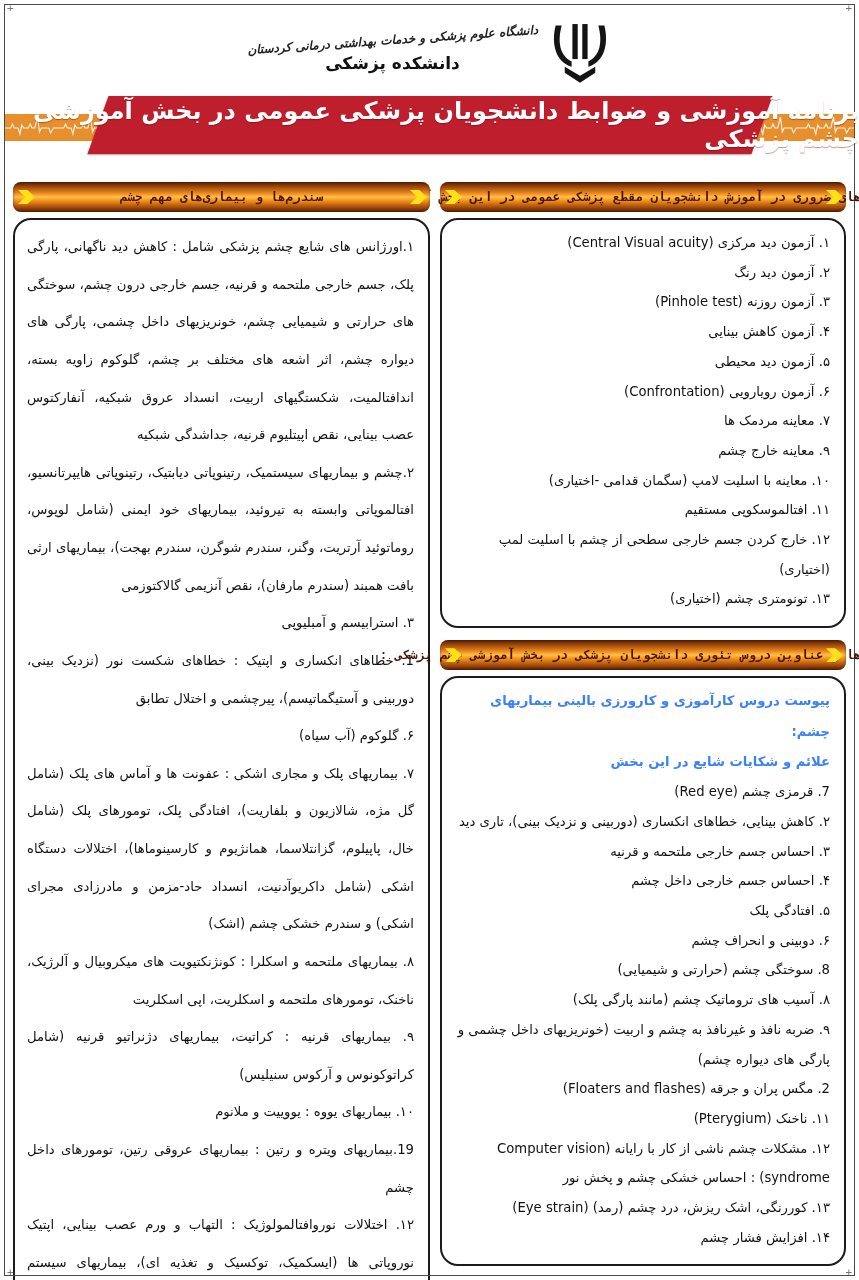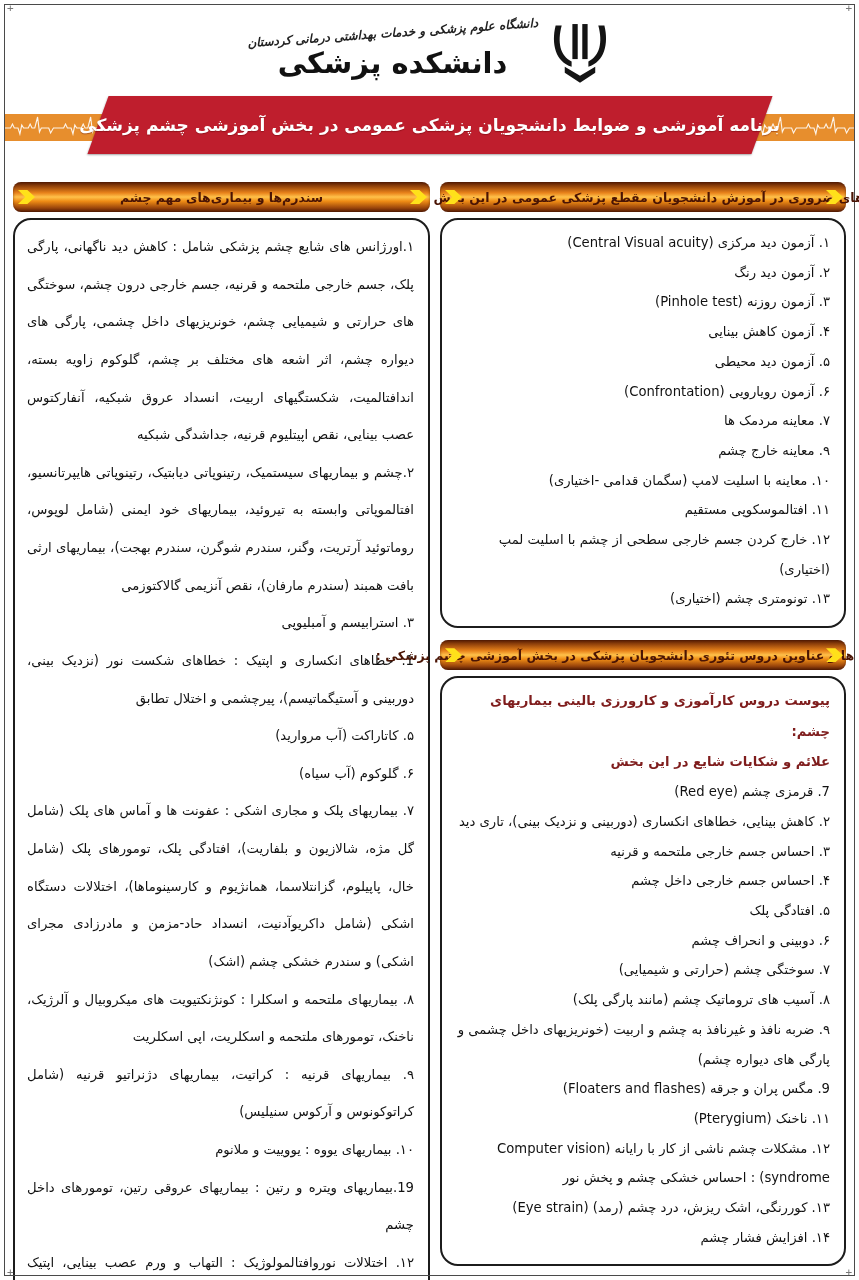--- a/index.html
+++ b/index.html
@@ -30,39 +30,39 @@
   }
   .logo-group { display:flex; align-items:center; gap:10px; }
   .emblem { width:64px; height:72px; }
   .logo-text { text-align:center; }
   .uni-callig {
     font-size:12px; color:#222;
     font-style:italic; font-weight:bold;
     transform:rotate(-4deg);
     margin-bottom:6px; letter-spacing:0.5px;
   }
-  .faculty-name { font-size:29px; font-weight:bold; color:#111; }
+  .faculty-name { font-size:17px; font-weight:bold; color:#111; }
 
   
   .banner-zone { position:relative; height:62px; margin-top:4px; }
   .ecg-strip {
     position:absolute; left:5px; right:5px; top:18px; height:27px;
     background:#e78e2d; overflow:hidden; z-index:1;
   }
   .ecg-strip svg { display:block; width:100%; height:100%; }
   .banner-shape {
     position:absolute; left:50%; top:0; width:664px; height:58px;
     transform:translateX(-50%) skewX(-20deg);
     background:#bf1e2d; z-index:2;
     box-shadow:0 1px 2px rgba(0,0,0,0.35);
   }
   .banner-title {
     position:absolute; left:0; right:0; top:0; height:58px; z-index:3;
     display:flex; align-items:center; justify-content:center;
-    color:#ffffff; font-weight:bold; font-size:17px;
+    color:#ffffff; font-weight:bold; font-size:24px;
     text-shadow:0 1px 1px rgba(90,0,0,0.4);
   }
 
   
   .columns {
     display:flex; gap:10px;
     padding:0 13px; margin-top:24px;
     align-items:flex-start;
   }
   .col-right { width:406px; flex:none; }
@@ -73,21 +73,21 @@
     position:relative; height:30px; border-radius:8px;
     background:linear-gradient(to bottom,
       #571d04 0%, #93430b 14%, #e8821a 36%, #ffc14a 50%,
       #ef8c15 64%, #9c470c 86%, #571d04 100%);
     display:flex; align-items:center; justify-content:center;
     margin-bottom:6px;
     box-shadow:inset 0 0 3px rgba(60,15,0,0.6);
   }
   .bar-title {
     color:#4a1404; font-weight:bold; font-size:12.5px;
-    white-space:nowrap; padding:10px 26px;
+    white-space:nowrap; padding:10px 26px;font-family:Liberation Mono, monospace;
   }
   .chev {
     position:absolute; top:8px; width:17px; height:14px;
     background:#ffe11a;
     clip-path:polygon(0 0,55% 0,100% 50%,55% 100%,0 100%,42% 50%);
     filter:drop-shadow(0 0 1px #7a2d08);
   }
   .chev-left  { left:5px; }
   .chev-right { right:3px; }
 
@@ -97,21 +97,21 @@
     background:#fff; padding:8px 14px 12px 12px;
   }
   .box-gap { margin-bottom:12px; }
 
   .proc-list .list-item,
   .topic-list .list-item {
     font-size:13.2px; line-height:2.25; text-align:right; color:#111;
   }
   .topics-intro {
     font-size:13.2px; font-weight:bold; line-height:2.3;
-    text-align:right; color:#7f1d1d;
+    text-align:right; color:#3b82f6;
   }
   .syn-box .list-item {
     font-size:13.2px; line-height:2.85;
     text-align:justify; text-justify:inter-word; color:#111;
   }
 </style>
 </head>
 <body>
 
 <div class="frame"></div>
@@ -177,45 +177,44 @@
     <div class="content-box topic-list">
       <div class="topics-intro">پیوست دروس کارآموزی و کارورزی بالینی بیماریهای چشم:</div>
       <div class="topics-intro">علائم و شکایات شایع در این بخش</div>
       <div>
           <div class="list-item">7. قرمزی چشم (Red eye)</div>
           <div class="list-item">۲. کاهش بینایی، خطاهای انکساری (دوربینی و نزدیک بینی)، تاری دید</div>
           <div class="list-item">۳. احساس جسم خارجی ملتحمه و قرنیه</div>
           <div class="list-item">۴. احساس جسم خارجی داخل چشم</div>
           <div class="list-item">۵. افتادگی پلک</div>
           <div class="list-item">۶. دوبینی و انحراف چشم</div>
-          <div class="list-item">۷. سوختگی چشم (حرارتی و شیمیایی)</div>
+          <div class="list-item">8. سوختگی چشم (حرارتی و شیمیایی)</div>
           <div class="list-item">۸. آسیب های تروماتیک چشم (مانند پارگی پلک)</div>
           <div class="list-item">۹. ضربه نافذ و غیرنافذ به چشم و اربیت (خونریزیهای داخل چشمی و پارگی های دیواره چشم)</div>
-          <div class="list-item">9. مگس پران و جرقه (Floaters and flashes)</div>
+          <div class="list-item">2. مگس پران و جرقه (Floaters and flashes)</div>
           <div class="list-item">۱۱. ناخنک (Pterygium)</div>
           <div class="list-item">۱۲. مشکلات چشم ناشی از کار با رایانه (Computer vision syndrome) : احساس خشکی چشم و پخش نور</div>
           <div class="list-item">۱۳. کوررنگی، اشک ریزش، درد چشم (رمد) (Eye strain)</div>
           <div class="list-item">۱۴. افزایش فشار چشم</div>
         </div>
     </div>
   </div>
 
   <div class="col-left">
     <div class="section-bar">
       <span class="chev chev-left"></span>
       <span class="bar-title">سندرم‌ها و بیماری‌های مهم چشم</span>
       <span class="chev chev-right"></span>
     </div>
     <div class="content-box syn-box">
       <div>
           <div class="list-item">۱.اورژانس های شایع چشم پزشکی شامل : کاهش دید ناگهانی، پارگی پلک، جسم خارجی ملتحمه و قرنیه، جسم خارجی درون چشم، سوختگی های حرارتی و شیمیایی چشم، خونریزیهای داخل چشمی، پارگی های دیواره چشم، اثر اشعه های مختلف بر چشم، گلوکوم زاویه بسته، اندافتالمیت، شکستگیهای اربیت، انسداد عروق شبکیه، آنفارکتوس عصب بینایی، نقص اپیتلیوم قرنیه، جداشدگی شبکیه</div>
           <div class="list-item">۲.چشم و بیماریهای سیستمیک، رتینوپاتی دیابتیک، رتینوپاتی هایپرتانسیو، افتالموپاتی وابسته به تیروئید، بیماریهای خود ایمنی (شامل لوپوس، روماتوئید آرتریت، وگنر، سندرم شوگرن، سندرم بهجت)، بیماریهای ارثی بافت همبند (سندرم مارفان)، نقص آنزیمی گالاکتوزمی</div>
           <div class="list-item">۳. استرابیسم و آمبلیوپی</div>
           <div class="list-item">1. خطاهای انکساری و اپتیک : خطاهای شکست نور (نزدیک بینی، دوربینی و آستیگماتیسم)، پیرچشمی و اختلال تطابق</div>
-          <div class="list-item">۵. کاتاراکت (آب مروارید)</div>
           <div class="list-item">۶. گلوکوم (آب سیاه)</div>
           <div class="list-item">۷. بیماریهای پلک و مجاری اشکی : عفونت ها و آماس های پلک (شامل گل مژه، شالازیون و بلفاریت)، افتادگی پلک، تومورهای پلک (شامل خال، پاپیلوم، گزانتلاسما، همانژیوم و کارسینوماها)، اختلالات دستگاه اشکی (شامل داکریوآدنیت، انسداد حاد-مزمن و مادرزادی مجرای اشکی) و سندرم خشکی چشم (اشک)</div>
           <div class="list-item">۸. بیماریهای ملتحمه و اسکلرا : کونژنکتیویت های میکروبیال و آلرژیک، ناخنک، تومورهای ملتحمه و اسکلریت، اپی اسکلریت</div>
           <div class="list-item">۹. بیماریهای قرنیه : کراتیت، بیماریهای دژنراتیو قرنیه (شامل کراتوکونوس و آرکوس سنیلیس)</div>
           <div class="list-item">۱۰. بیماریهای یووه : یووییت و ملانوم</div>
           <div class="list-item">19.بیماریهای ویتره و رتین : بیماریهای عروقی رتین، تومورهای داخل چشم</div>
           <div class="list-item">۱۲. اختلالات نوروافتالمولوژیک : التهاب و ورم عصب بینایی، اپتیک نوروپاتی ها (ایسکمیک، توکسیک و تغذیه ای)، بیماریهای سیستم پاراسمپاتیک، سندرم هورنر و نیستاگموس)</div>
         </div>
 
     </div>

